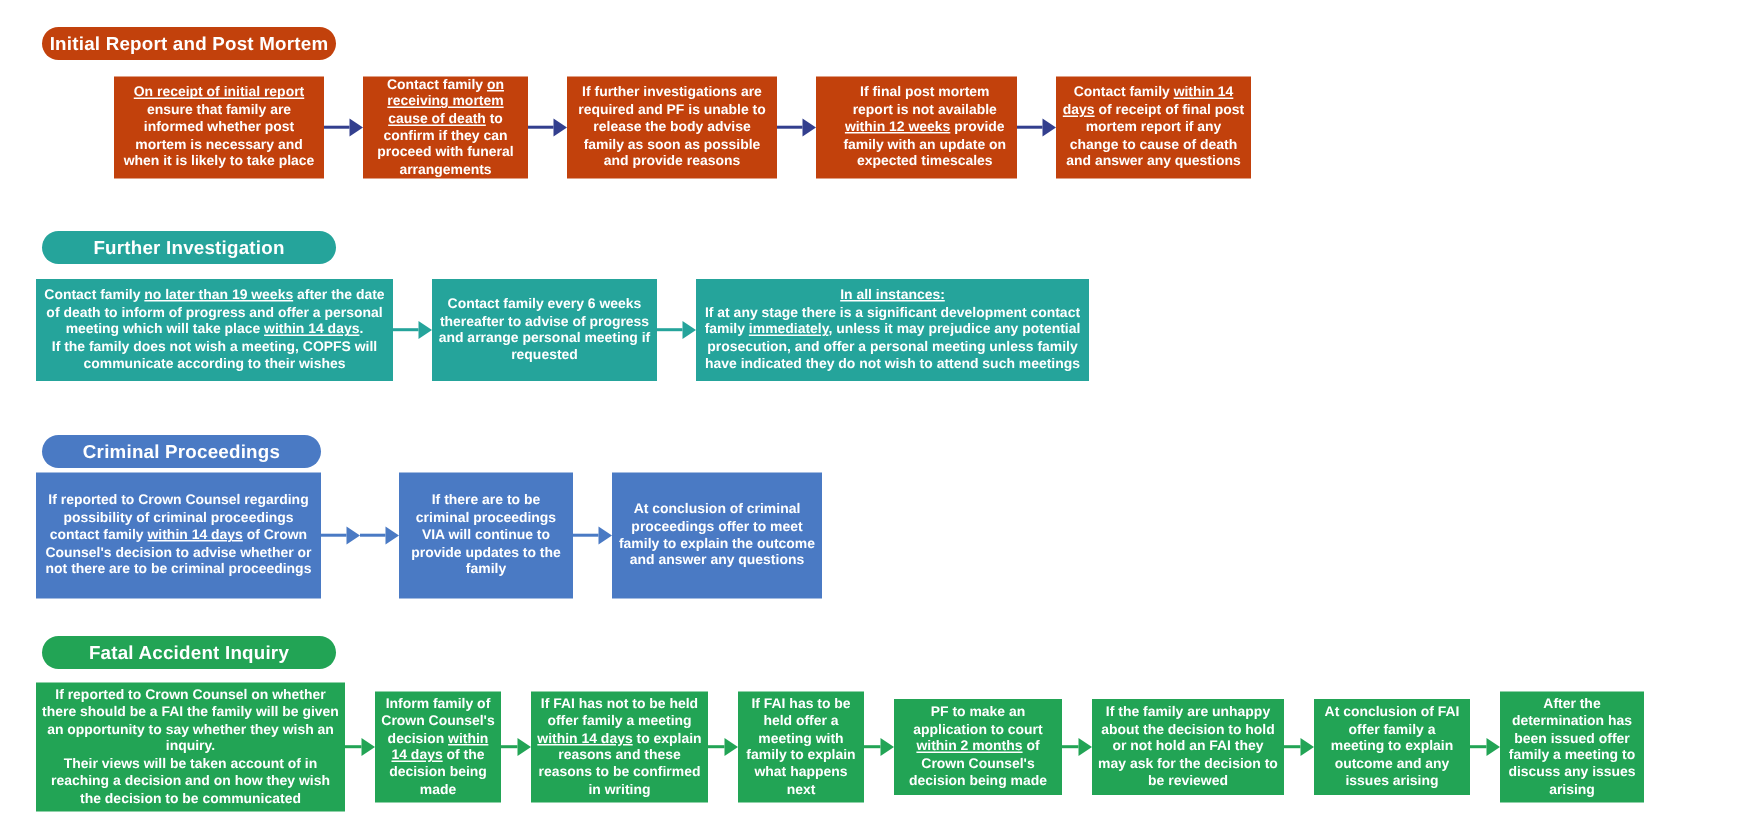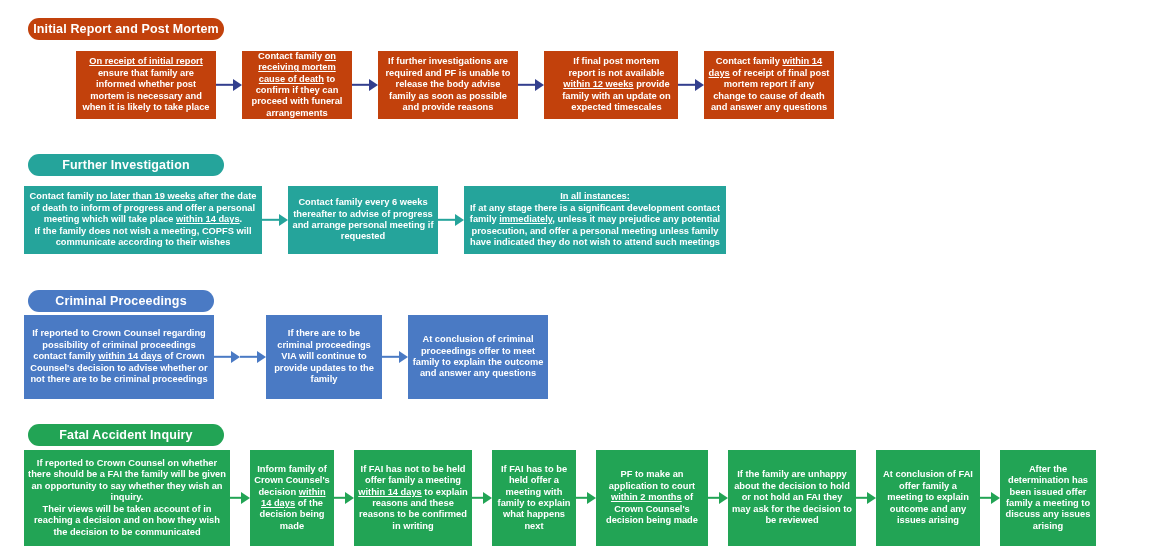--- a/index.html
+++ b/index.html
@@ -165,21 +165,21 @@
           <div class="shaft" style="width: 17px;"></div>
           <div class="head"></div>
         </div>
         <div class="node" style="width: 140px; flex: 0 0 140px;">
           <span class="txt">At conclusion of criminal proceedings offer to meet family to explain the outcome and answer any questions</span>
         </div>
       </div>
     </div>
     <div class="green">
       <div class="pill" style="left: 28px; top: 424px; width: 196px; height: 22px;">Fatal Accident Inquiry</div>
-      <div class="row" style="left: 24px; top: 450px; height: 96px;">
+      <div class="row" style="left: 24px; top: 450px; height: 96px; align-items: center;">
         <div class="node" style="width: 206px; flex: 0 0 206px;">
           <span class="txt">If reported to Crown Counsel on whether there should be a FAI the family will be given an opportunity to say whether they wish an inquiry.<br>Their views will be taken account of in reaching a decision and on how they wish the decision to be communicated</span>
         </div>
         <div class="conn" style="flex: 0 0 20px; width: 20px;">
           <div class="shaft" style="width: 11px;"></div>
           <div class="head"></div>
         </div>
         <div class="node" style="width: 84px; flex: 0 0 84px;">
           <span class="txt">Inform family of Crown Counsel's decision <u>within 14 days</u> of the decision being made</span>
         </div>

